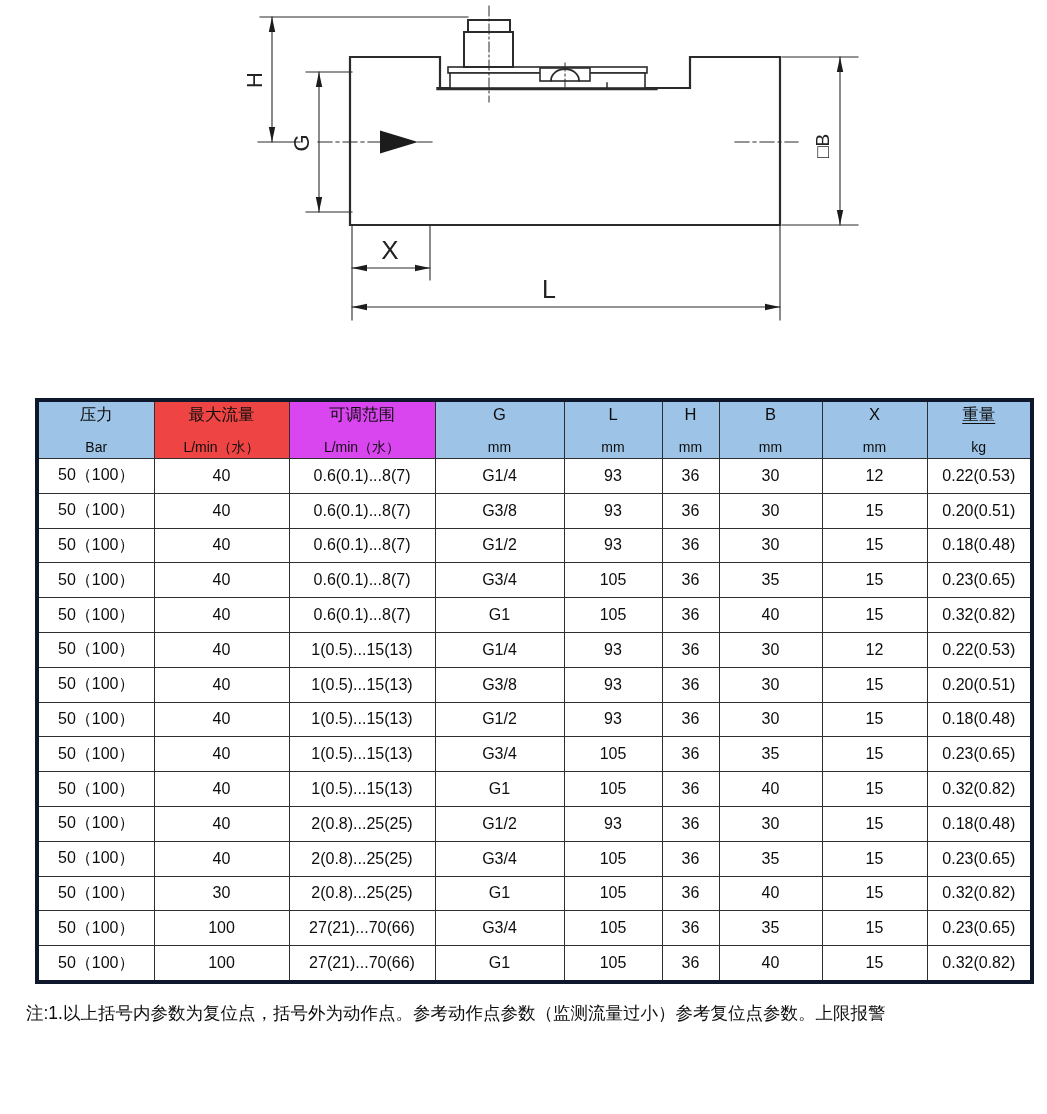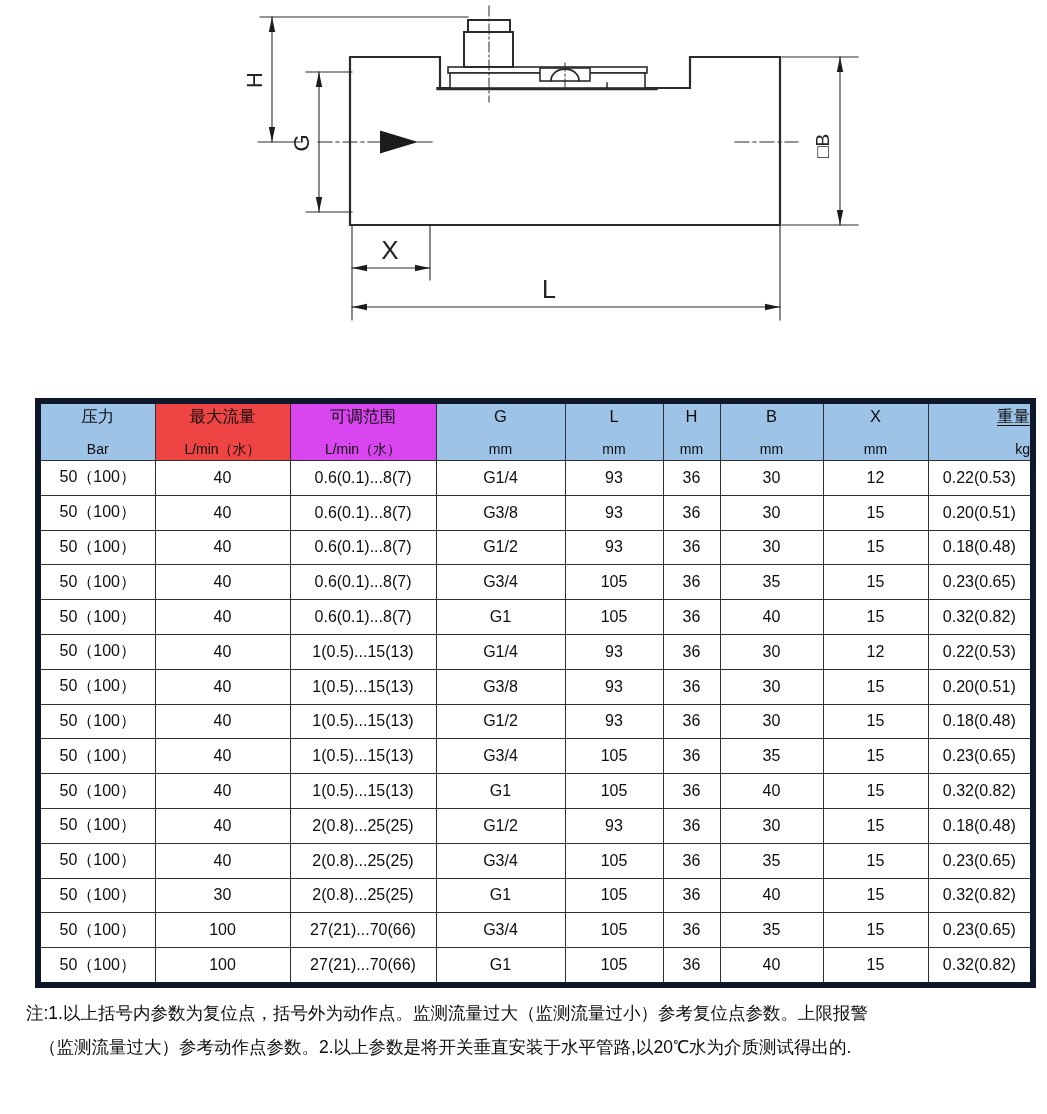--- a/index.html
+++ b/index.html
@@ -7,21 +7,21 @@
     width:1047px;height:1114px;position:relative;background:#ffffff;
     font-family:"Liberation Sans", sans-serif;color:#111;overflow:hidden;
   }
   
   .drawing-wrap{position:absolute;left:0;top:0;width:1047px;height:370px;}
   svg text{fill:#222;}
   
   .table-wrap{position:absolute;left:35px;top:398px;width:995px;}
   table.spec{
     border-collapse:collapse;table-layout:fixed;width:995px;
-    border:6px solid #0f172a;
+    border:4px solid #0f172a;
   }
   table.spec th, table.spec td{
     border:1px solid #2f2f2f;text-align:center;vertical-align:middle;
     padding:0;color:#0d0d0d;
   }
   table.spec th{height:50px;font-weight:normal;}
   table.spec td{height:33.8px;font-size:16px;}
   th .l1{display:block;font-size:16.5px;line-height:21px;margin-top:2px;}
   th .l2{display:block;font-size:14px;line-height:21px;margin-top:12px;}
   th .l1.ul{text-decoration:underline;text-underline-offset:3px;}
@@ -139,21 +139,21 @@
             <span class="l2">mm</span>
           </th>
           <th style="background: rgb(157, 195, 230);">
             <span class="l1">B</span>
             <span class="l2">mm</span>
           </th>
           <th style="background: rgb(157, 195, 230);">
             <span class="l1">X</span>
             <span class="l2">mm</span>
           </th>
-          <th style="background: rgb(157, 195, 230); text-align: right;">
+          <th style="background: rgb(157, 195, 230);">
             <span class="l1 ul">重量</span>
             <span class="l2">kg</span>
           </th>
         </tr>
       </thead>
     <tbody>
         <tr>
           <td>50（100）</td>
           <td>40</td>
           <td>0.6(0.1)...8(7)</td>
@@ -316,15 +316,14 @@
           <td>36</td>
           <td>40</td>
           <td>15</td>
           <td>0.32(0.82)</td>
         </tr>
       </tbody>
   </table>
 </div>
 
 <div class="notes">
-  <div class="line1">注:1.以上括号内参数为复位点，括号外为动作点。监测流量过大（监测流量过小）参考复位点参数。上限报警</div>
-  <div class="line2">（监测流量过大）参考动作点参数。2.以上参数是将开关垂直安装于水平管路,以20℃水为介质测试得出的.</div>
+  <div class="line1">注:1.以上括号内参数为复位点，括号外为动作点。参考动作点参数（监测流量过小）参考复位点参数。上限报警</div>
 </div>
 
 </body></html>

